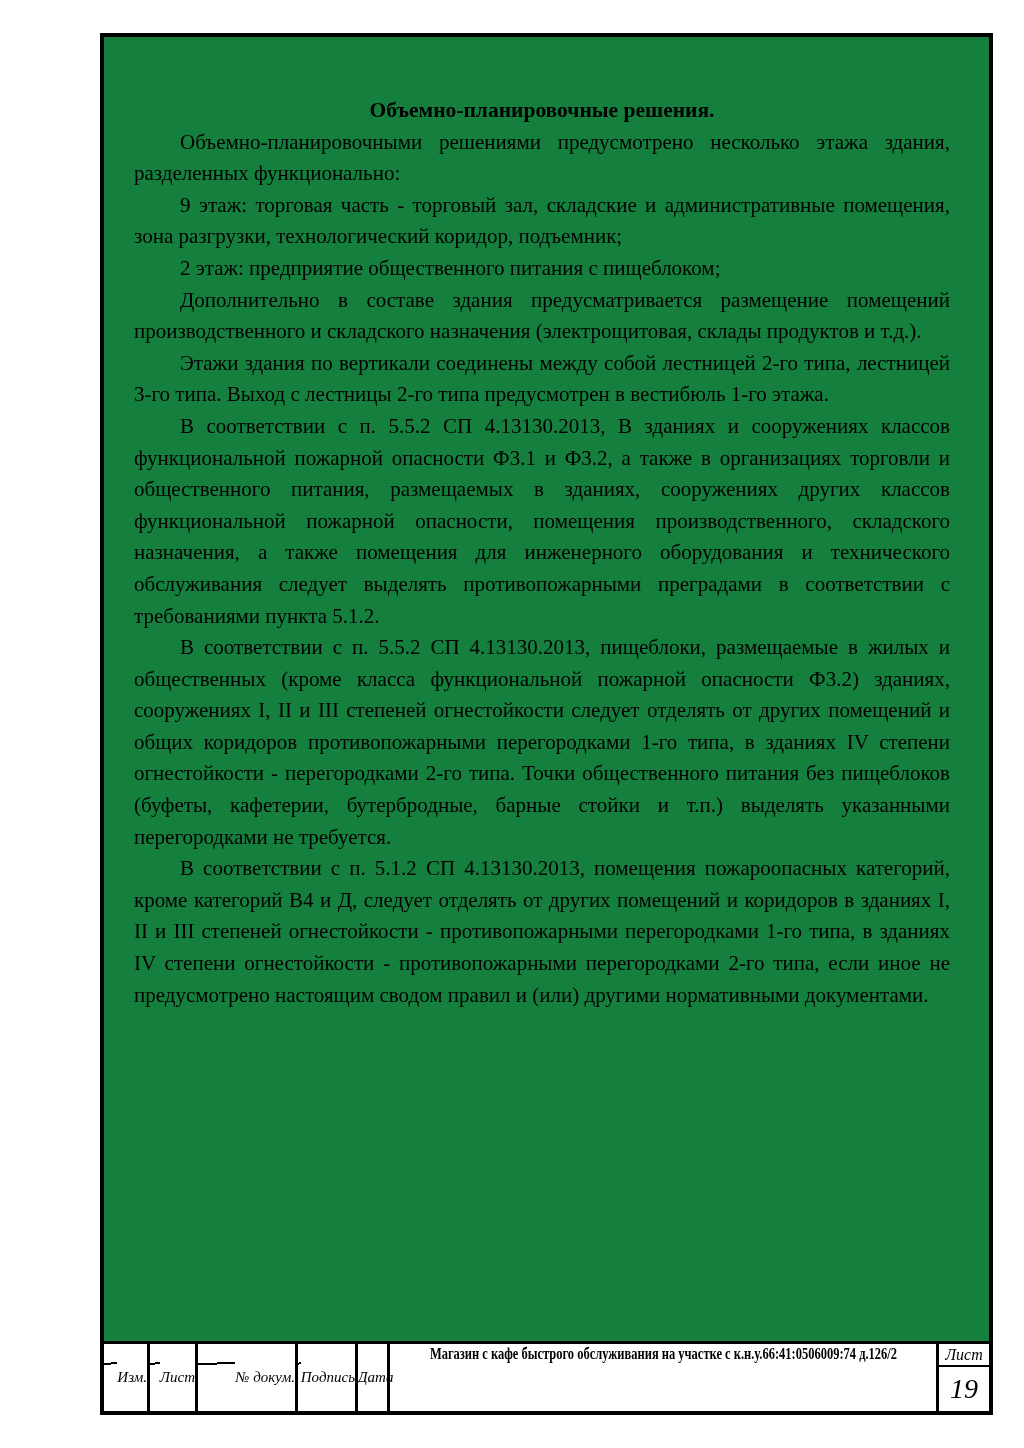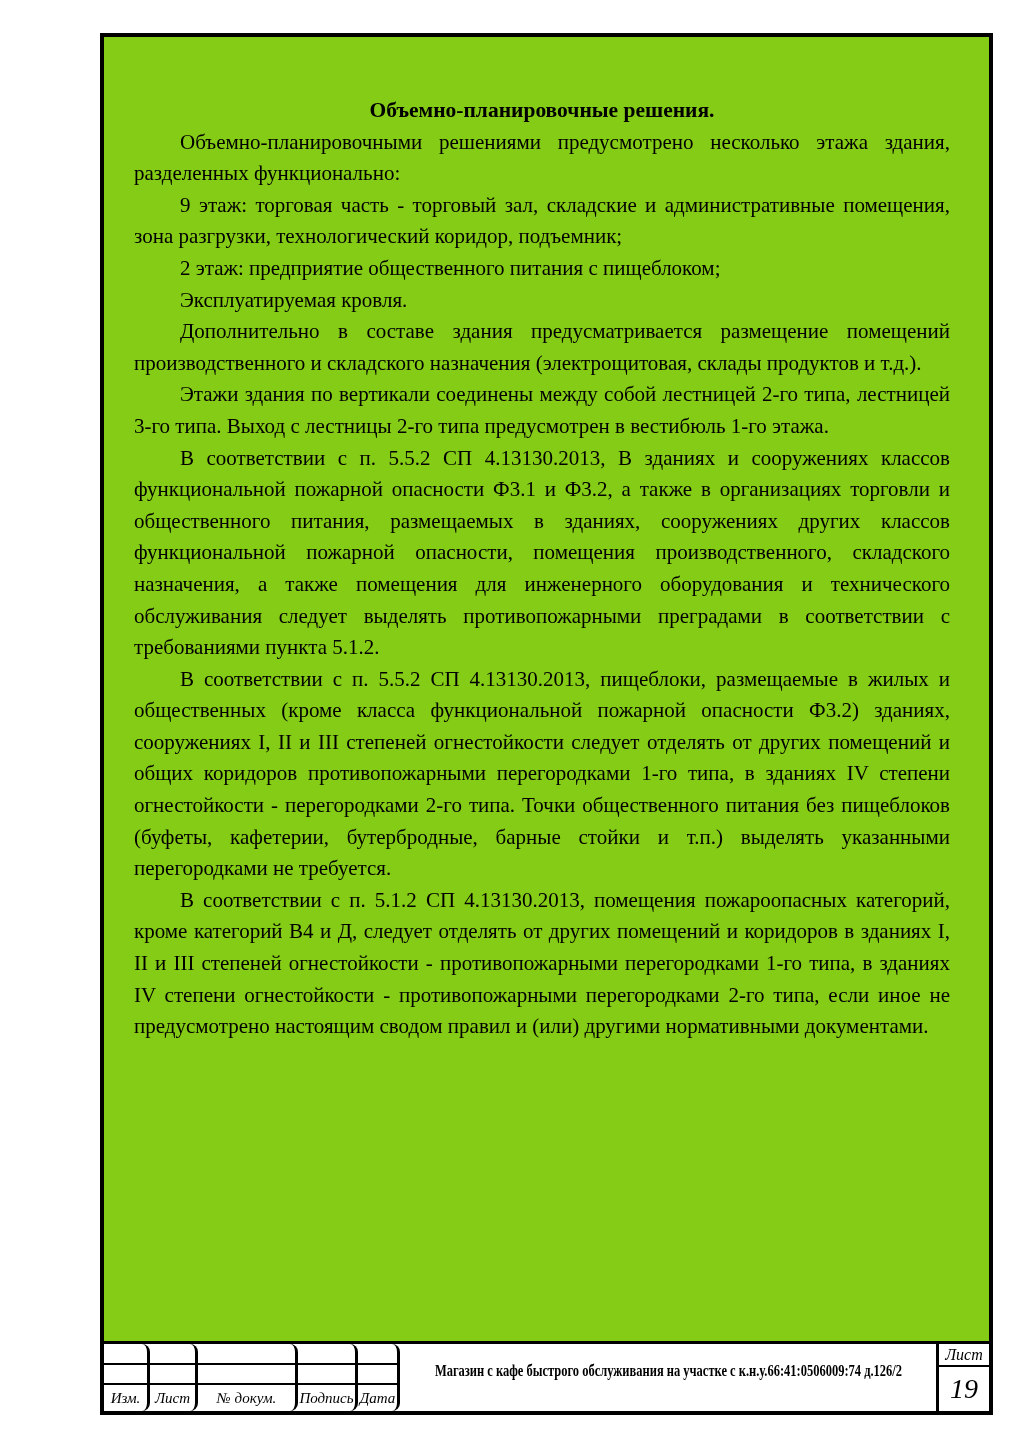--- a/index.html
+++ b/index.html
@@ -3,56 +3,56 @@
 <meta charset="utf-8">
 <style>
   * { margin:0; padding:0; box-sizing:border-box; }
   html,body { background:#ffffff; }
   body {
     width:1024px; height:1448px; position:relative; overflow:hidden;
     font-family:"Liberation Serif","DejaVu Serif",serif; color:#000;
   }
   .frame {
     position:absolute; left:100px; top:33px; width:893px; height:1382px;
-    border:4px solid #000; background:#84cc16;
+    border:4px solid #000; background:#15803d;
   }
   .doc-text {
     position:absolute; left:0; right:0; top:0; bottom:70px;
     padding:58px 39px 0 30px;
     font-size:21px; line-height:31.6px;
   }
   .doc-heading {
     font-size:21.5px; font-weight:bold; text-align:center; text-indent:0;
     line-height:31.6px;
   }
   .doc-text p {
     text-align:justify; text-indent:46px;
   }
   
   .stamp {
     position:absolute; left:0; right:0; bottom:0; height:70px;
     border-top:3px solid #000; display:flex; background:#fff;
     font-family:"Liberation Serif","DejaVu Serif",serif;
   }
-  .rev-col { display:flex; flex-direction:column; border-right:3px solid #000;border-radius:8px; }
+  .rev-col { display:flex; border-right:3px solid #000; }
   .w-izm   { width:46px; }
   .w-list  { width:48px; }
   .w-dokum { width:100px; }
   .w-podp  { width:60px; }
-  .w-data  { width:42px; }
+  .w-data  { width:32px; }
   .rev-cell { width:100%; }
   .rev-r1 { height:21px; border-bottom:2px solid #000; }
   .rev-r2 { height:20px; border-bottom:2px solid #000; }
   .rev-label {
     flex:1; display:flex; align-items:center; justify-content:center;
     font-style:italic; font-size:15px; white-space:nowrap;
   }
   .title-cell {
     flex:1; display:flex; align-items:flex-start; justify-content:center;
-    padding-top:18px; overflow:hidden;
+    padding-top:1px; overflow:hidden;
   }
   .title-cell span {
     font-size:16px; font-weight:600; white-space:nowrap;
     transform:scaleX(0.78); transform-origin:center top; display:inline-block;
   }
   .sheet-cell { width:53px; border-left:3px solid #000; display:flex; flex-direction:column; }
   .sheet-label {
     height:23px; border-bottom:2px solid #000;
     display:flex; align-items:center; justify-content:center;
     font-style:italic; font-size:16px;
@@ -65,21 +65,20 @@
 </head>
 <body>
 
 <div class="frame">
 
   <div class="doc-text">
     <div class="doc-heading">Объемно-планировочные решения.</div>
     <p>Объемно-планировочными решениями предусмотрено несколько этажа здания, разделенных функционально:</p>
     <p>9 этаж: торговая часть - торговый зал, складские и административные помещения, зона разгрузки, технологический коридор, подъемник;</p>
     <p>2 этаж: предприятие общественного питания с пищеблоком;</p>
-    <p>Эксплуатируемая кровля.</p>
     <p>Дополнительно в составе здания предусматривается размещение помещений производственного и складского назначения (электрощитовая, склады продуктов и т.д.).</p>
     <p>Этажи здания по вертикали соединены между собой лестницей 2-го типа, лестницей 3-го типа. Выход с лестницы 2-го типа предусмотрен в вестибюль 1-го этажа.</p>
     <p>В соответствии с п. 5.5.2 СП 4.13130.2013, В зданиях и сооружениях классов функциональной пожарной опасности Ф3.1 и Ф3.2, а также в организациях торговли и общественного питания, размещаемых в зданиях, сооружениях других классов функциональной пожарной опасности, помещения производственного, складского назначения, а также помещения для инженерного оборудования и технического обслуживания следует выделять противопожарными преградами в соответствии с требованиями пункта 5.1.2.</p>
     <p>В соответствии с п. 5.5.2 СП 4.13130.2013, пищеблоки, размещаемые в жилых и общественных (кроме класса функциональной пожарной опасности Ф3.2) зданиях, сооружениях I, II и III степеней огнестойкости следует отделять от других помещений и общих коридоров противопожарными перегородками 1-го типа, в зданиях IV степени огнестойкости - перегородками 2-го типа. Точки общественного питания без пищеблоков (буфеты, кафетерии, бутербродные, барные стойки и т.п.) выделять указанными перегородками не требуется.</p>
     <p>В соответствии с п. 5.1.2 СП 4.13130.2013, помещения пожароопасных категорий, кроме категорий В4 и Д, следует отделять от других помещений и коридоров в зданиях I, II и III степеней огнестойкости - противопожарными перегородками 1-го типа, в зданиях IV степени огнестойкости - противопожарными перегородками 2-го типа, если иное не предусмотрено настоящим сводом правил и (или) другими нормативными документами.</p>
   </div>
 
   <div class="stamp">
 
     <div class="rev-col w-izm">

